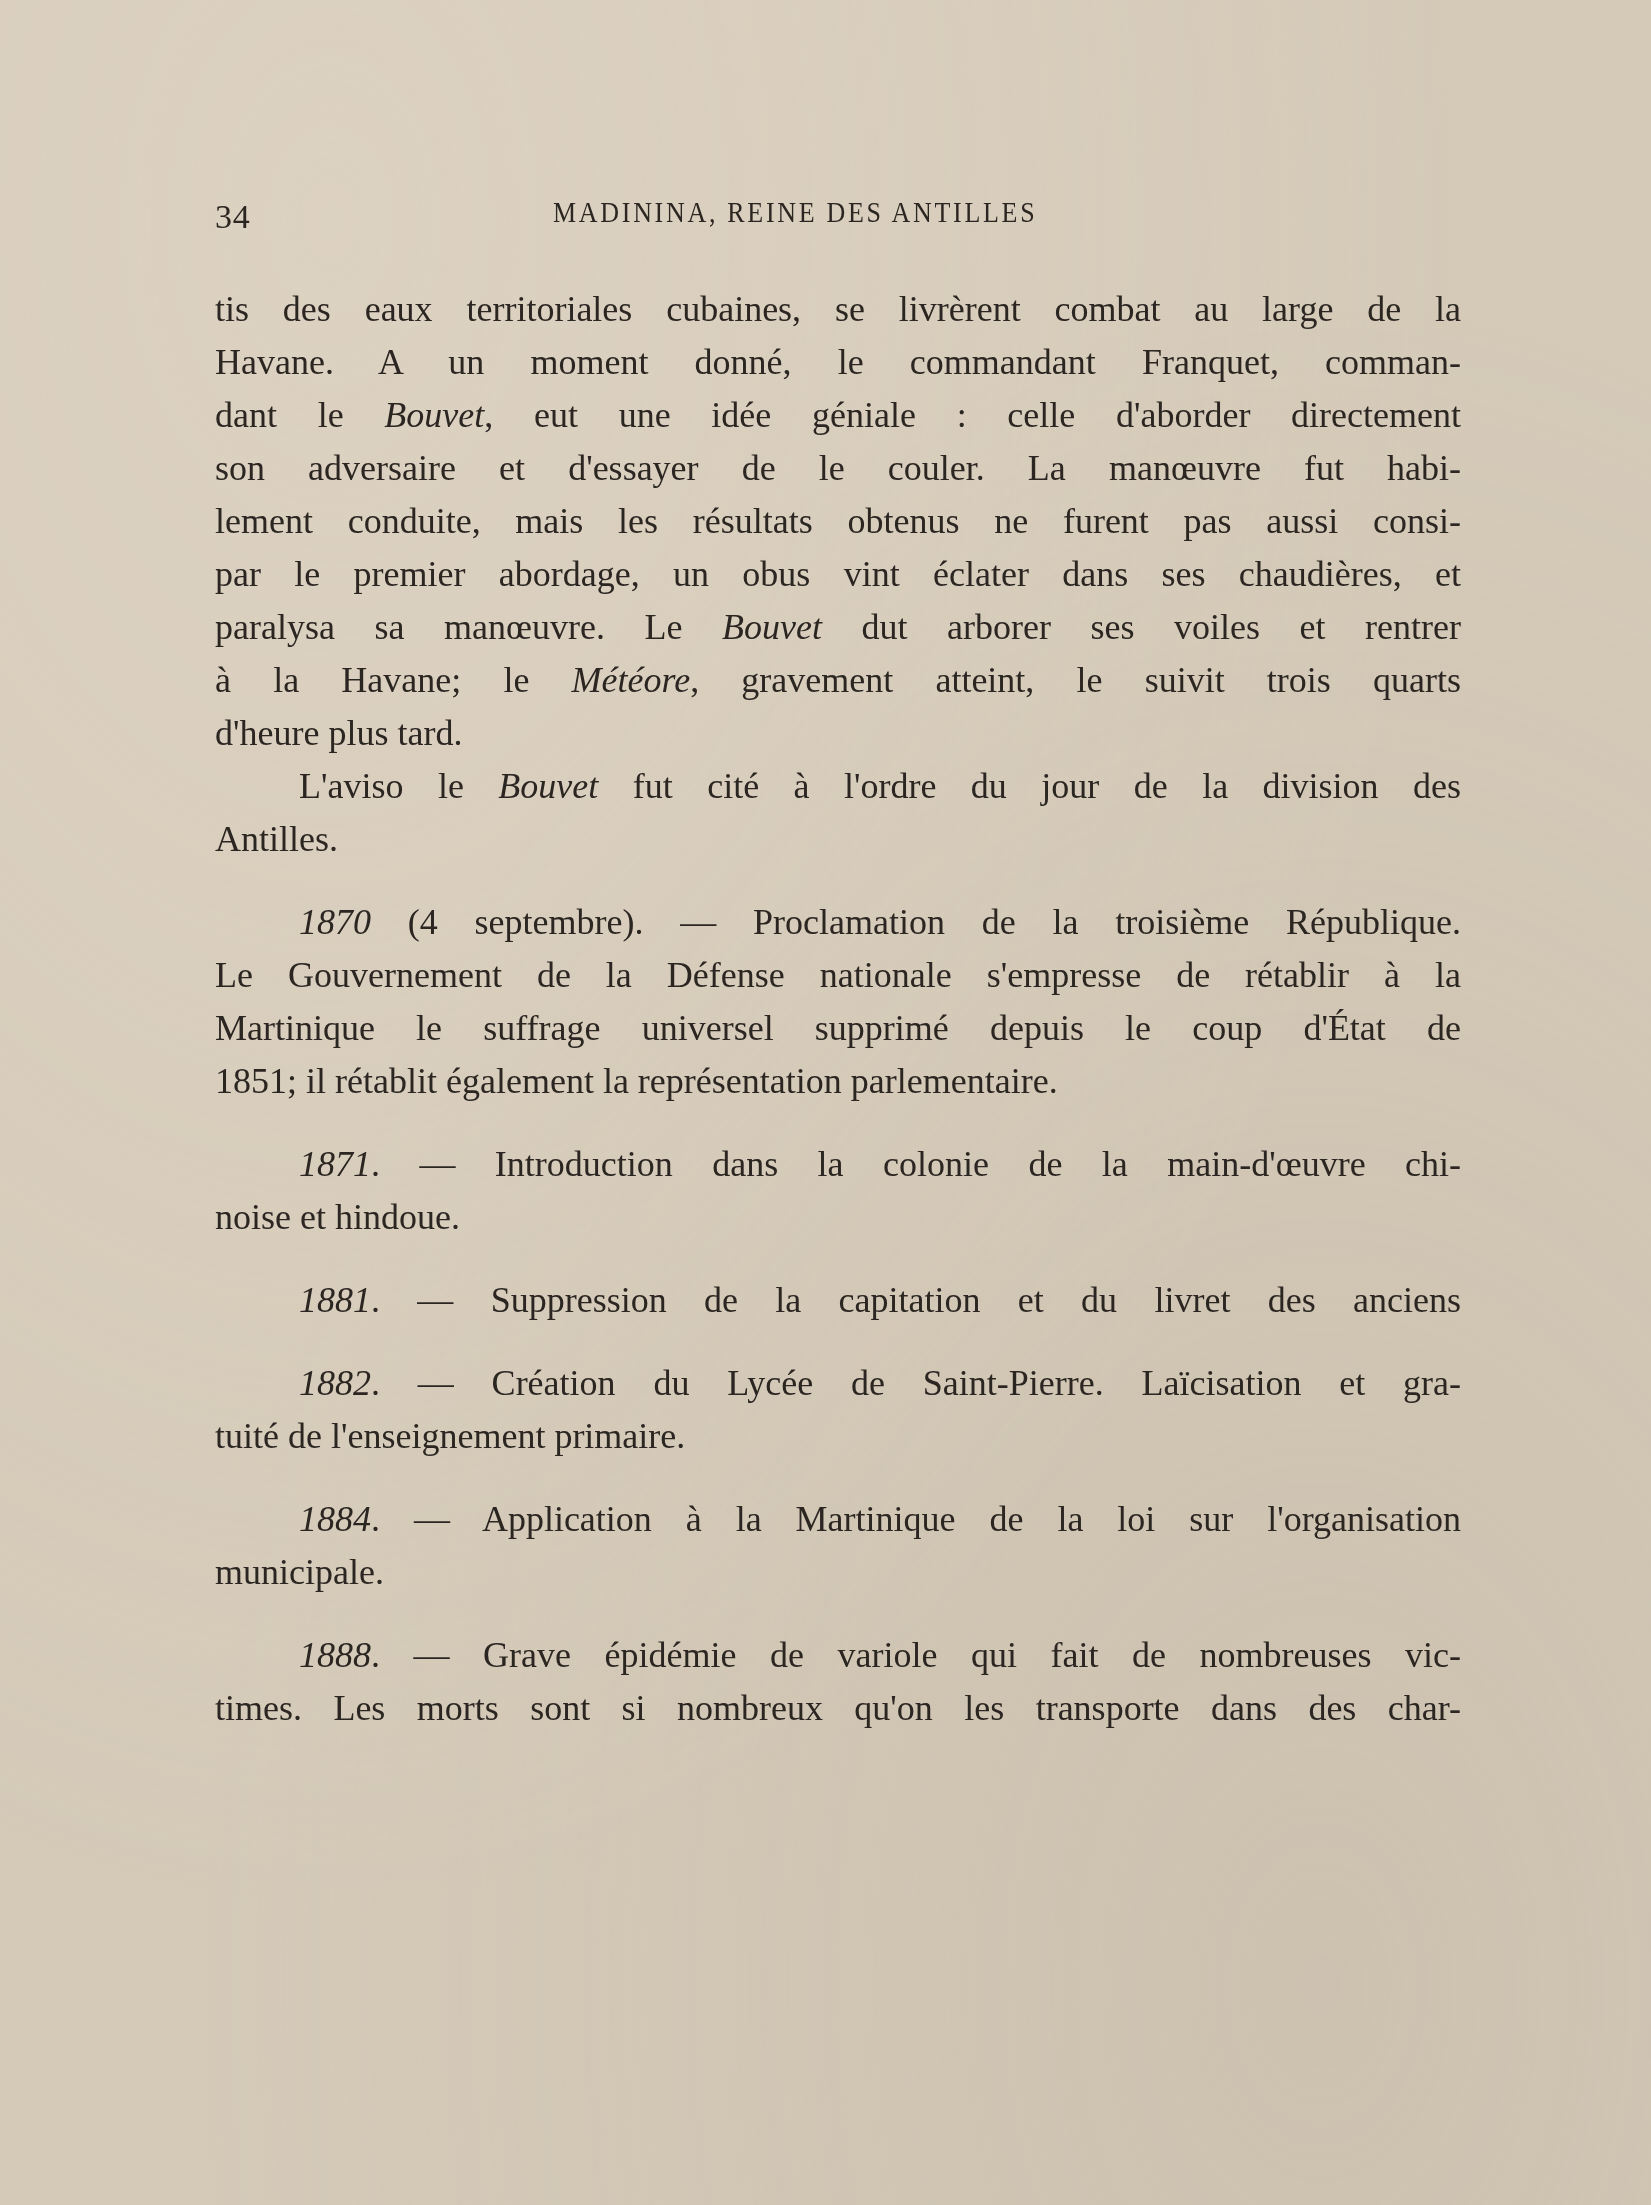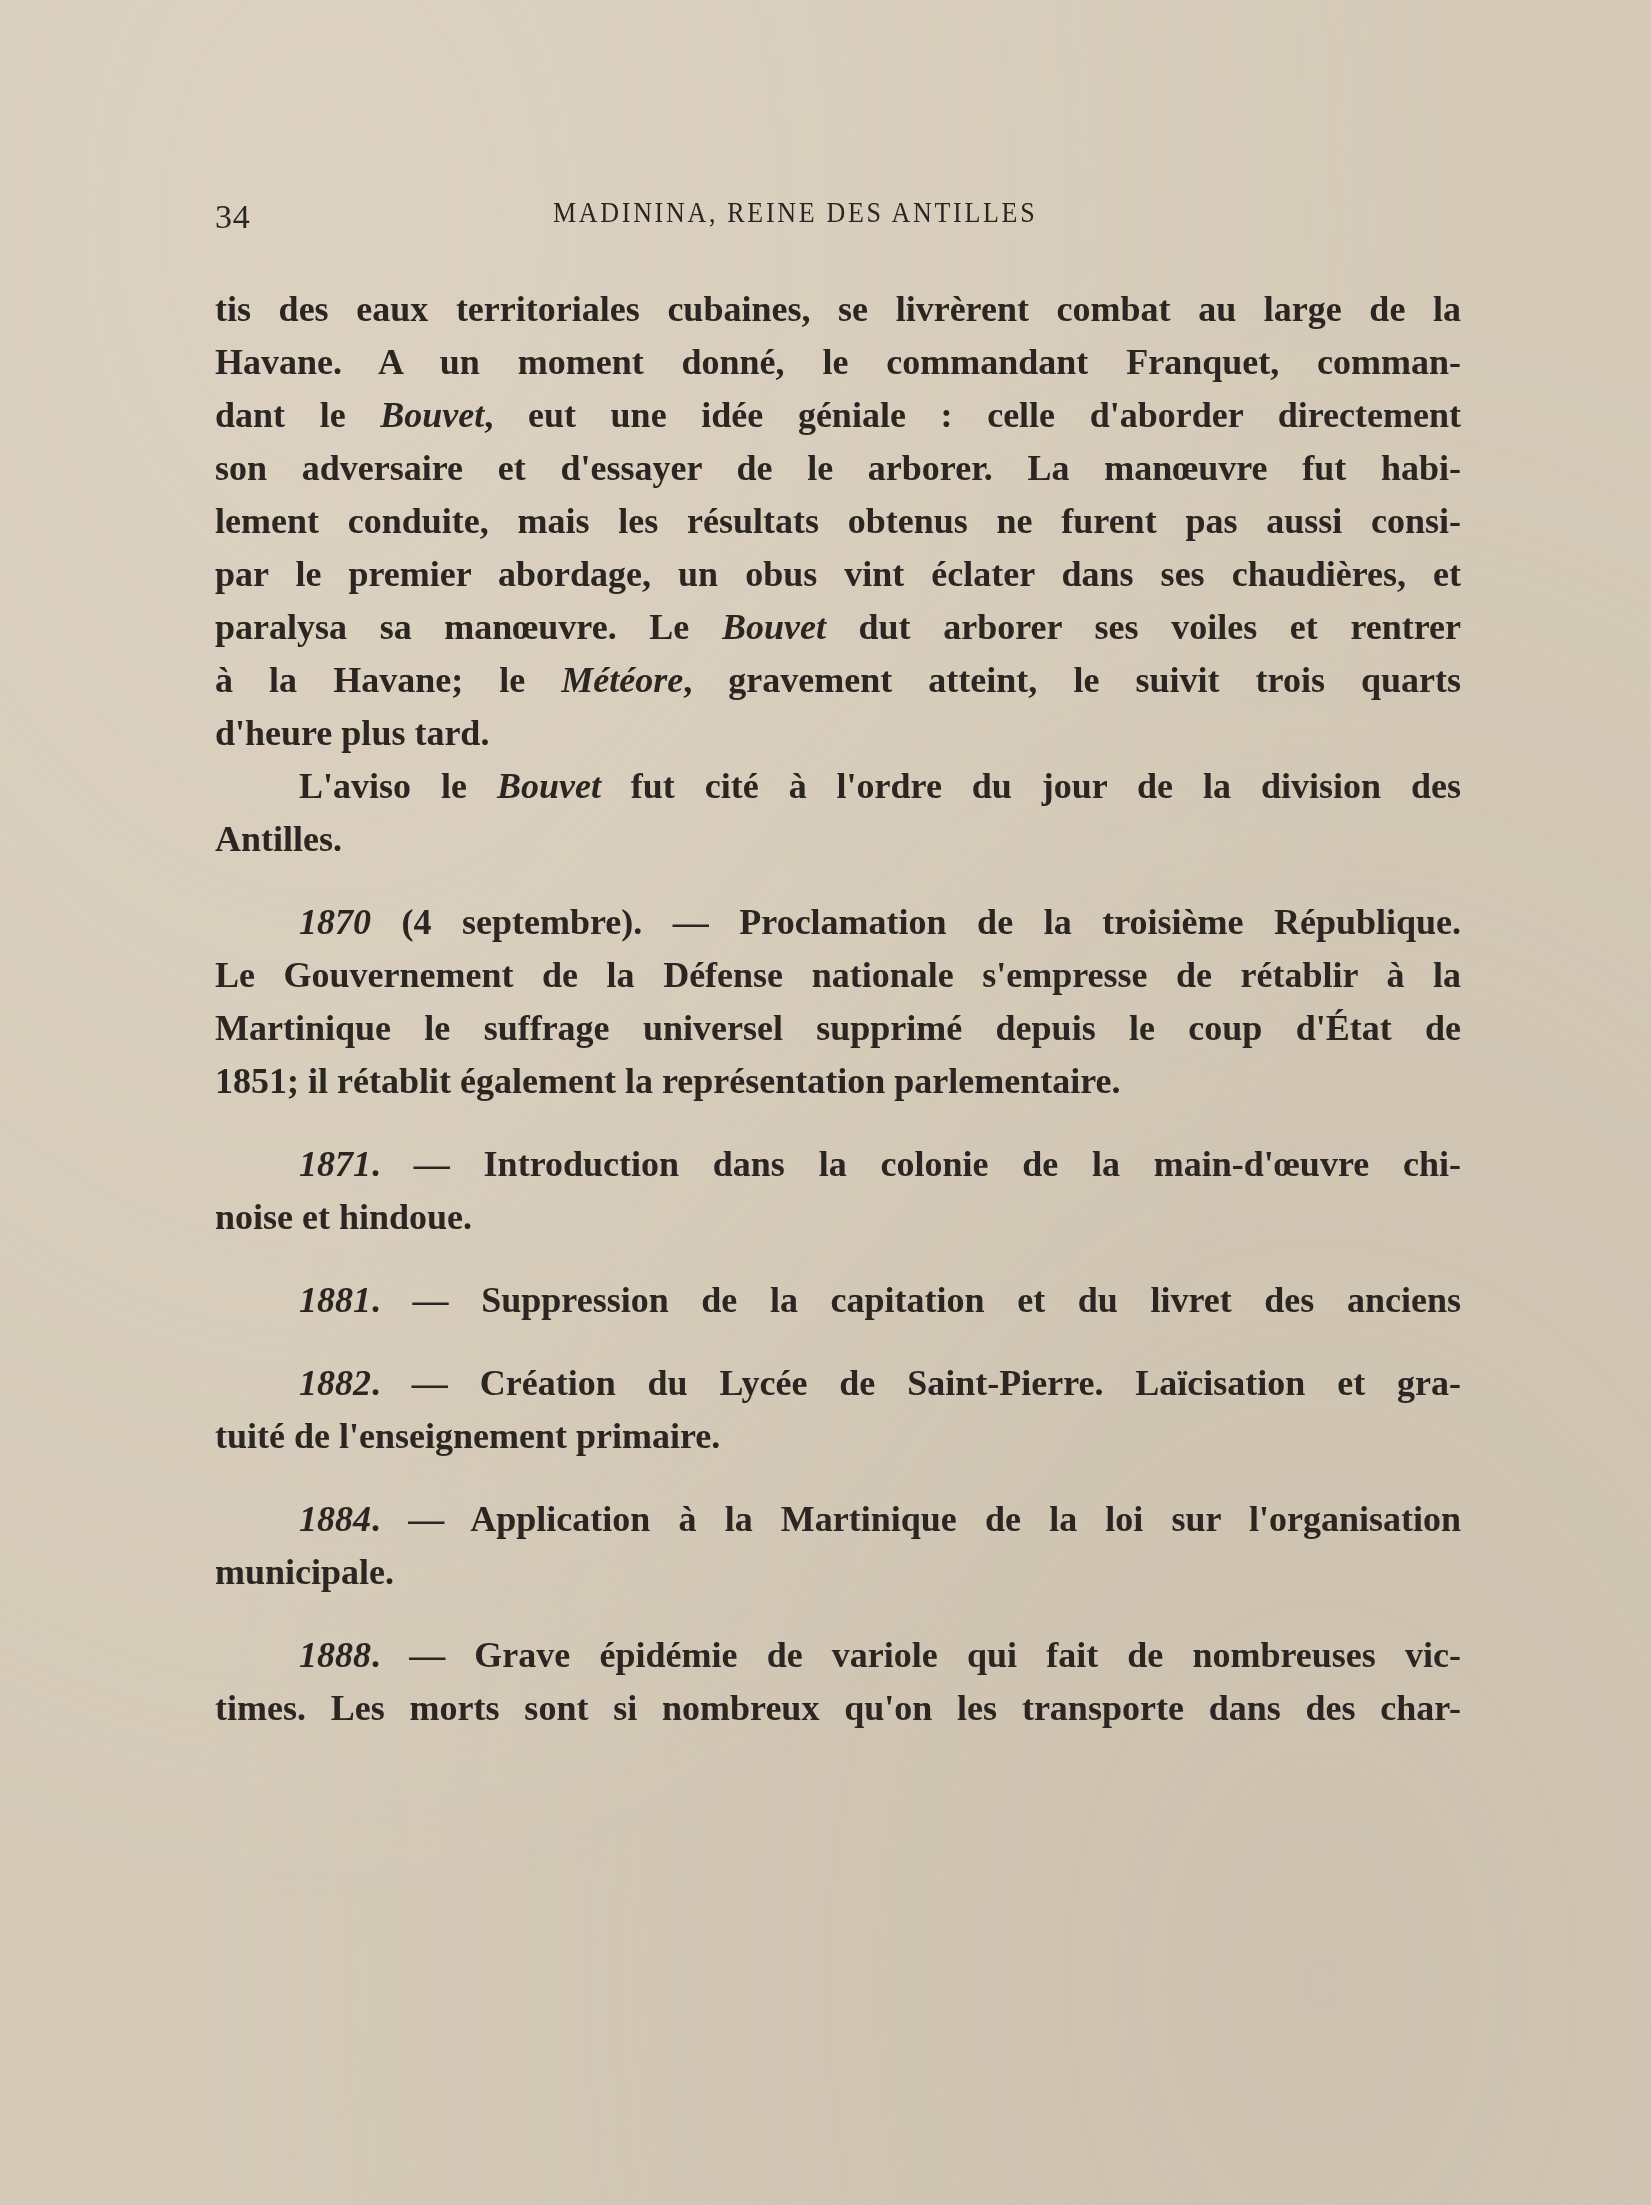--- a/index.html
+++ b/index.html
@@ -55,21 +55,20 @@
       line-height: 53px;
       text-align: justify;
     }
     .line {
       display: block;
       height: 53px;
       white-space: nowrap;
       text-align: justify;
       text-align-last: justify;
       overflow: visible;
-      font-weight: bold;
     }
     .line.last { text-align-last: left; }
     .indent { padding-left: 84px; }
     .gap { height: 30px; display: block; }
     em { font-style: italic; }
     .year { font-style: italic; }
   </style>
 </head>
 <body>
 
@@ -79,21 +78,21 @@
     <span class="page-number">34</span>
     <span class="running-title">MADININA, REINE DES ANTILLES</span>
   </div>
 
   <div class="body-text">
 
     <div>
       <span class="line">tis des eaux territoriales cubaines, se livrèrent combat au large de la</span>
       <span class="line">Havane. A un moment donné, le commandant Franquet, comman-</span>
       <span class="line"><span>dant le </span><em>Bouvet</em><span>, eut une idée géniale : celle d'aborder directement</span></span>
-      <span class="line">son adversaire et d'essayer de le arborer. La manœuvre fut habi-</span>
+      <span class="line">son adversaire et d'essayer de le couler. La manœuvre fut habi-</span>
       <span class="line">lement conduite, mais les résultats obtenus ne furent pas aussi consi-</span>
       <span class="line">par le premier abordage, un obus vint éclater dans ses chaudières, et</span>
       <span class="line"><span>paralysa sa manœuvre. Le </span><em>Bouvet</em><span> dut arborer ses voiles et rentrer</span></span>
       <span class="line"><span>à la Havane; le </span><em>Météore</em><span>, gravement atteint, le suivit trois quarts</span></span>
       <span class="line last">d'heure plus tard.</span>
     </div>
 
     <div>
       <span class="line indent"><span>L'aviso le </span><em>Bouvet</em><span> fut cité à l'ordre du jour de la division des</span></span>
       <span class="line last">Antilles.</span>

